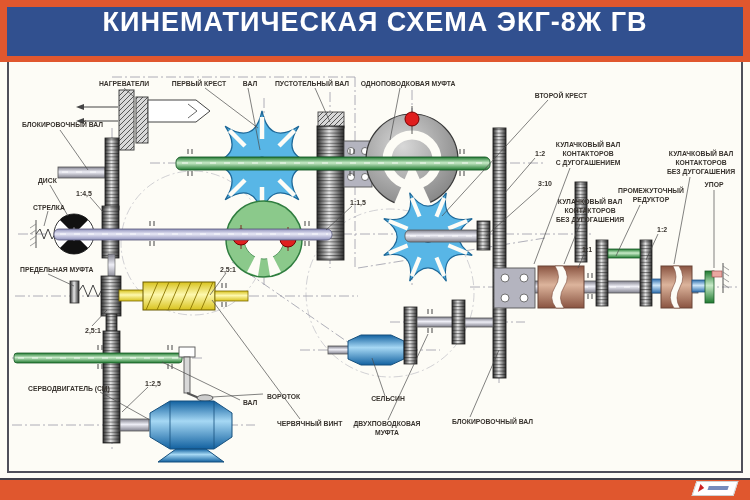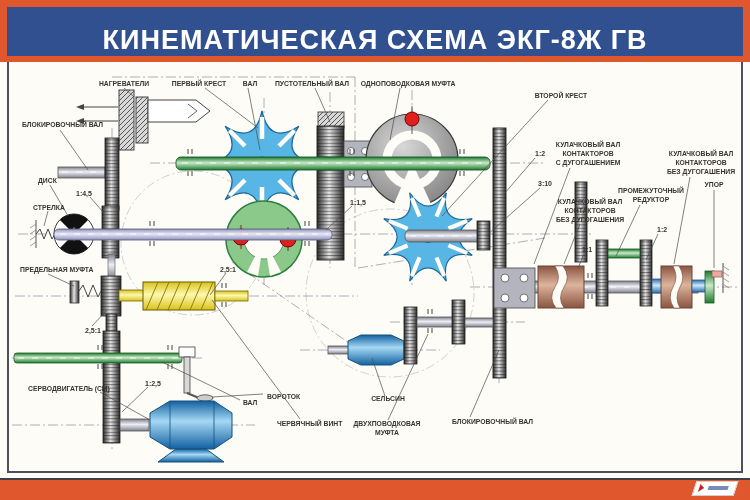--- a/index.html
+++ b/index.html
@@ -1,20 +1,20 @@
 <!DOCTYPE html>
 <html><head>
 <meta charset="utf-8">
 <style>
   html,body{margin:0;padding:0;}
   .page{position:relative;width:750px;height:500px;background:#fdfcf6;overflow:hidden;
         font-family:"Liberation Sans",sans-serif;}
   .top-frame{position:absolute;left:0;top:0;width:750px;height:62px;background:#e0572e;}
   .banner{position:absolute;left:7px;top:7px;width:736px;height:49px;background:#31508f;
-          display:flex;align-items:flex-end;justify-content:center;}
+          display:flex;align-items:flex-start;justify-content:center;}
   .banner h1{margin:0;color:#ffffff;font-size:27px;font-weight:bold;letter-spacing:1px;
              font-family:"Liberation Sans",sans-serif;}
   .content{position:absolute;left:7px;top:62px;width:736px;height:411px;background:#fdfcf6;
            border-left:2px solid #4f4f5a;border-right:2px solid #4f4f5a;border-bottom:2px solid #4f4f5a;
            box-sizing:border-box;}
   .footer-bar{position:absolute;left:0;top:478px;width:750px;height:22px;background:#e0572e;
               border-top:2px solid #3f3f4a;box-sizing:border-box;}
   .logo{position:absolute;right:14px;bottom:4px;width:40px;height:13px;background:#ffffff;
         transform:skewX(-18deg);border:1px solid #d0d0d0;}
   .logo .tri{position:absolute;left:4px;top:2px;width:0;height:0;

